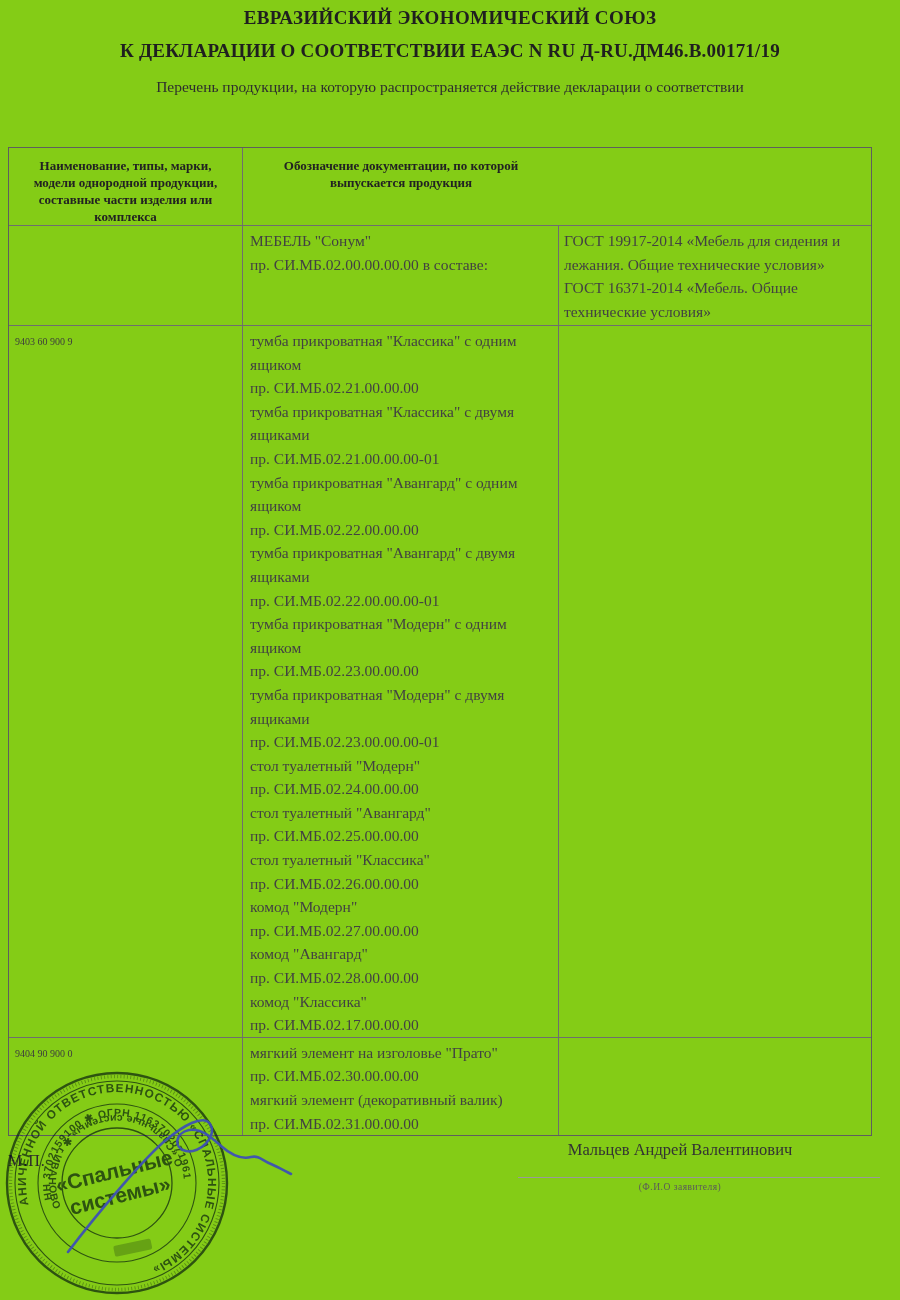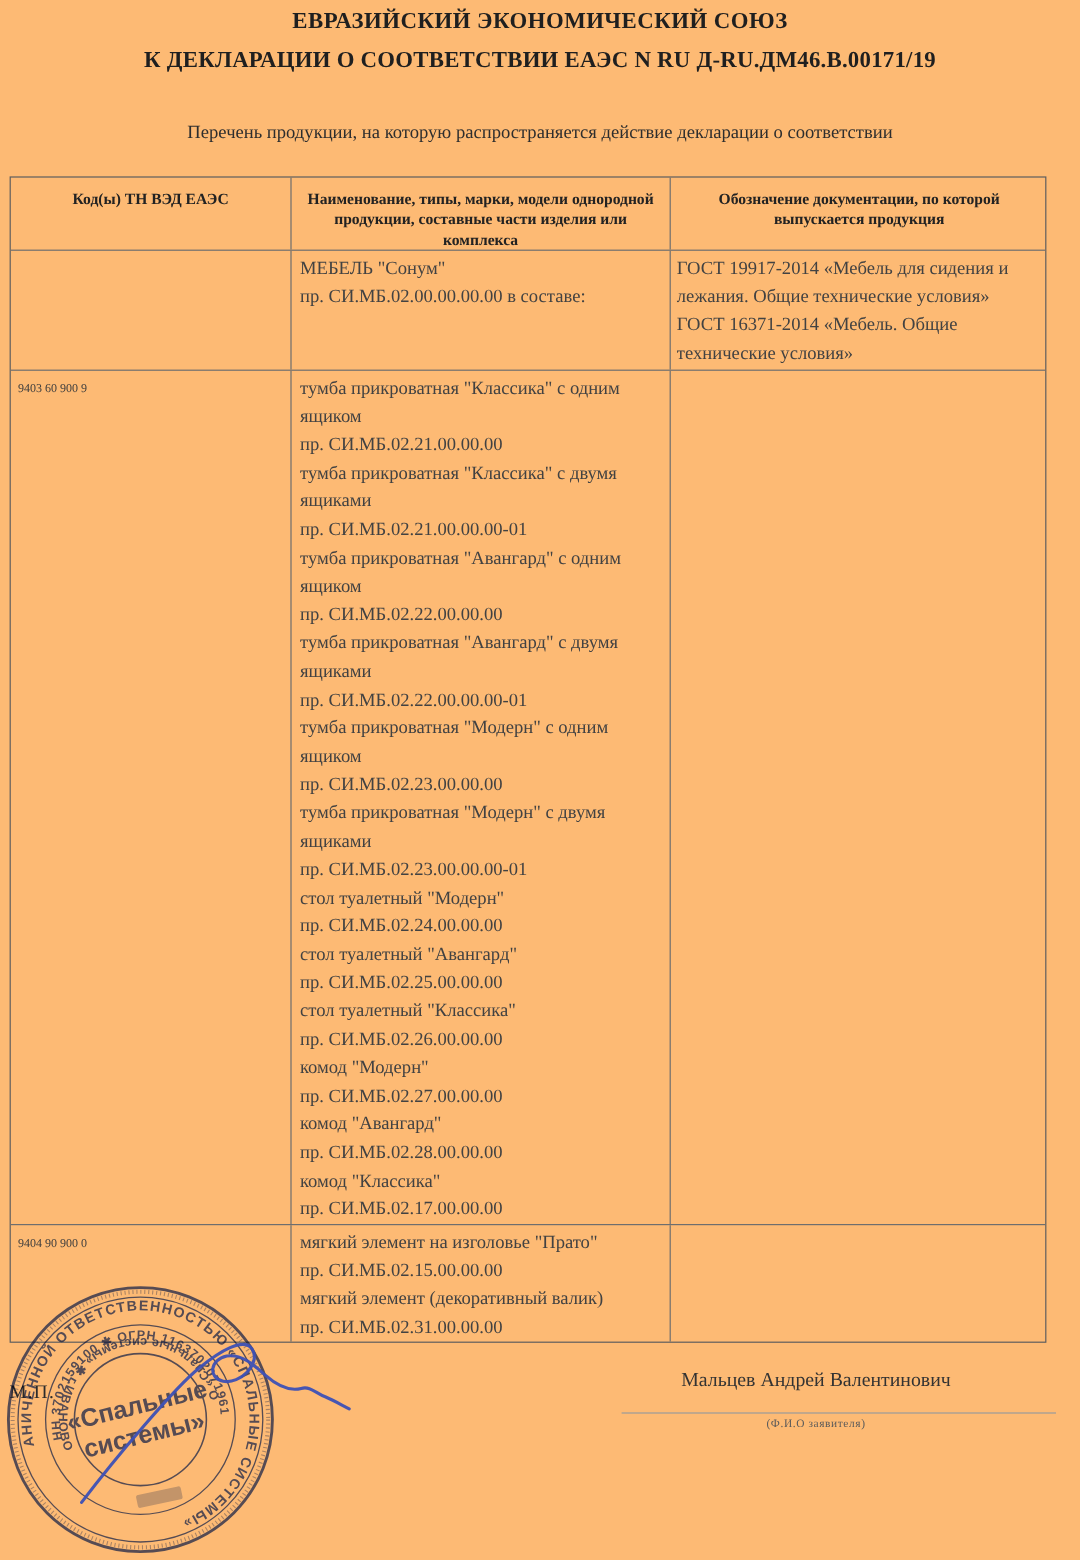--- a/index.html
+++ b/index.html
@@ -1,30 +1,30 @@
 <!DOCTYPE html>
 <html lang="ru"><head>
 <meta charset="utf-8">
 <style>
   html,body{margin:0;padding:0;background:#ffffff;}
   .page{
     position:relative;
     width:900px;height:1300px;
-    background:#fdba74;
+    background:#84cc16;
     font-family:"Liberation Serif", serif;
     color:#3a3a3a;
     overflow:hidden;
   }
   
   .doc-title{padding-top:7px;text-align:center;color:#1f1f1f;}
   .doc-title .t1{font-size:19px;font-weight:bold;letter-spacing:.4px;}
   .doc-title .t2{font-size:19px;font-weight:bold;margin-top:12px;}
   .doc-title .t3{font-size:19px;font-weight:bold;margin-top:11px;letter-spacing:.2px;}
   .subtitle{
-    margin-top:40px;text-align:center;
+    margin-top:16px;text-align:center;
     font-size:15.5px;color:#2e2e2e;
   }
   
   .ptable{
     position:absolute;left:8px;top:147px;width:864px;
     border:1.8px solid #5e5e5e;
     box-sizing:border-box;
     background:transparent;
   }
   .t-row{
@@ -77,21 +77,20 @@
 <div class="page">
 
   <div class="doc-title">
     <div class="t1">ЕВРАЗИЙСКИЙ ЭКОНОМИЧЕСКИЙ СОЮЗ</div>
     <div class="t3">К ДЕКЛАРАЦИИ О СООТВЕТСТВИИ ЕАЭС N RU Д-RU.ДМ46.В.00171/19</div>
   </div>
   <div class="subtitle">Перечень продукции, на которую распространяется действие декларации о соответствии</div>
 
   <div class="ptable">
     <div class="t-row t-head">
-      <div class="t-cell th">Код(ы) ТН ВЭД ЕАЭС</div>
       <div class="t-cell th">Наименование, типы, марки, модели однородной продукции, составные части изделия или комплекса</div>
       <div class="t-cell th">Обозначение документации, по которой выпускается продукция</div>
     </div>
     <div id="tbody">
     <div class="t-row" style="min-height: 99px;">
       <div class="t-cell c-code"></div>
       <div class="t-cell c-prod">
             <div class="cell-line">МЕБЕЛЬ "Сонум"</div>
             <div class="cell-line">пр. СИ.МБ.02.00.00.00.00 в составе:</div>
           </div>
@@ -129,21 +128,21 @@
             <div class="cell-line">комод "Классика"</div>
             <div class="cell-line">пр. СИ.МБ.02.17.00.00.00</div>
           </div>
       <div class="t-cell c-docs"></div>
     </div>
 
     <div class="t-row" style="min-height: 91px;">
       <div class="t-cell c-code">9404 90 900 0</div>
       <div class="t-cell c-prod">
             <div class="cell-line">мягкий элемент на изголовье "Прато"</div>
-            <div class="cell-line">пр. СИ.МБ.02.15.00.00.00</div>
+            <div class="cell-line">пр. СИ.МБ.02.30.00.00.00</div>
             <div class="cell-line">мягкий элемент (декоративный валик)</div>
             <div class="cell-line">пр. СИ.МБ.02.31.00.00.00</div>
           </div>
       <div class="t-cell c-docs"></div>
     </div>
   </div>
   </div>
 
   <div class="mp">М.П.</div>
   <div class="applicant">

